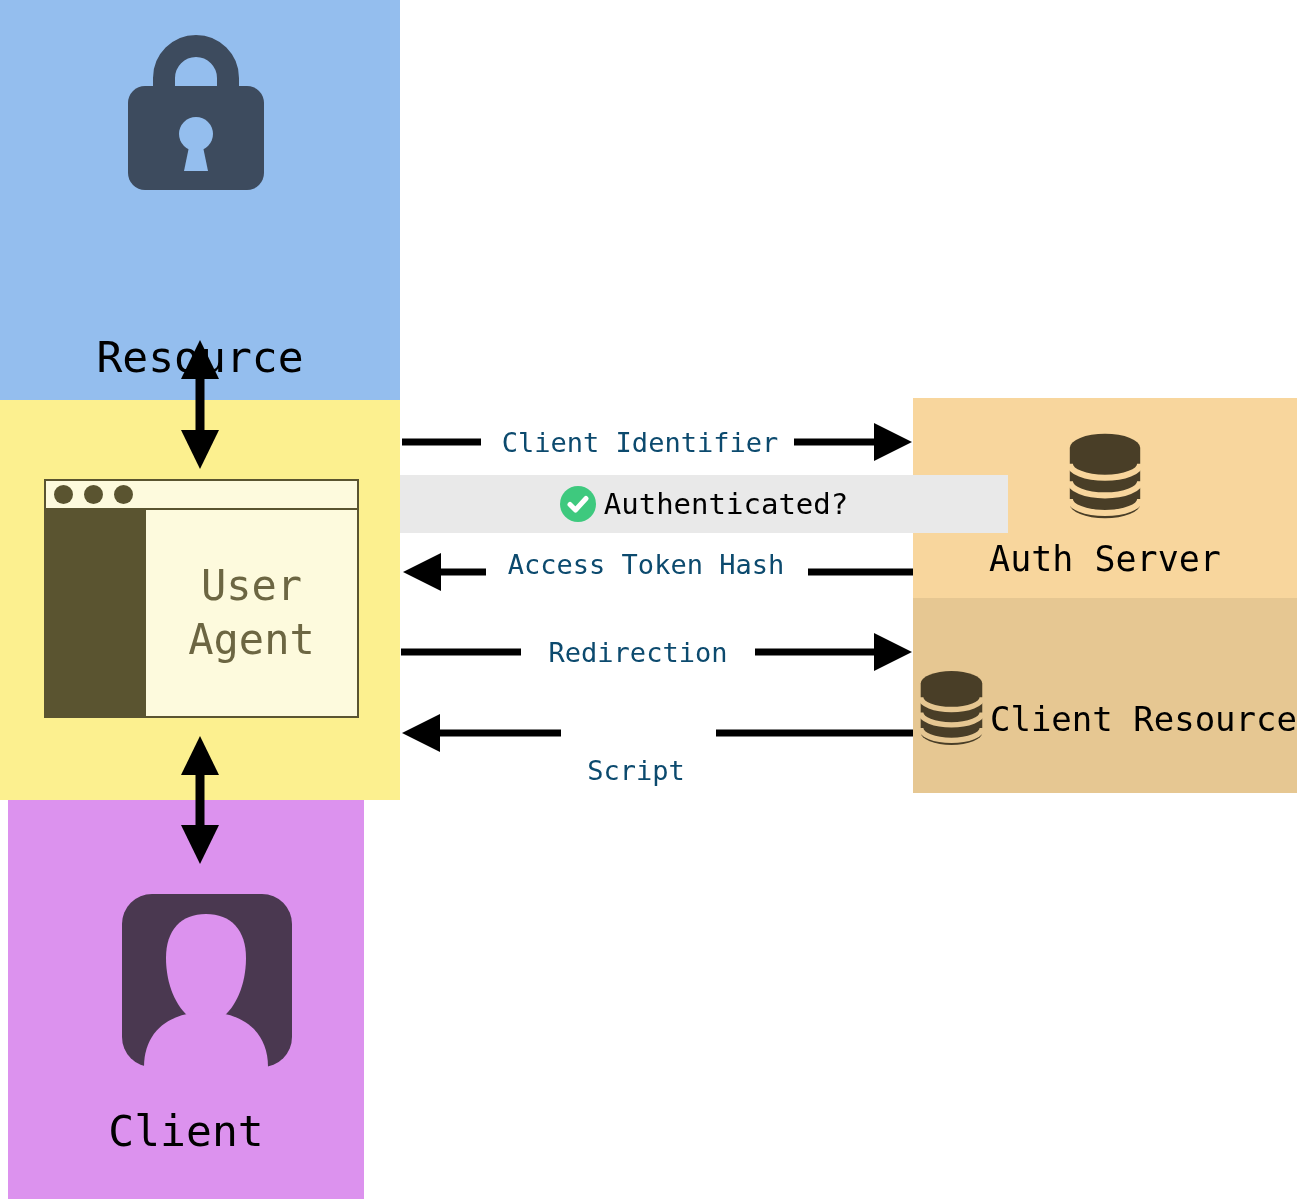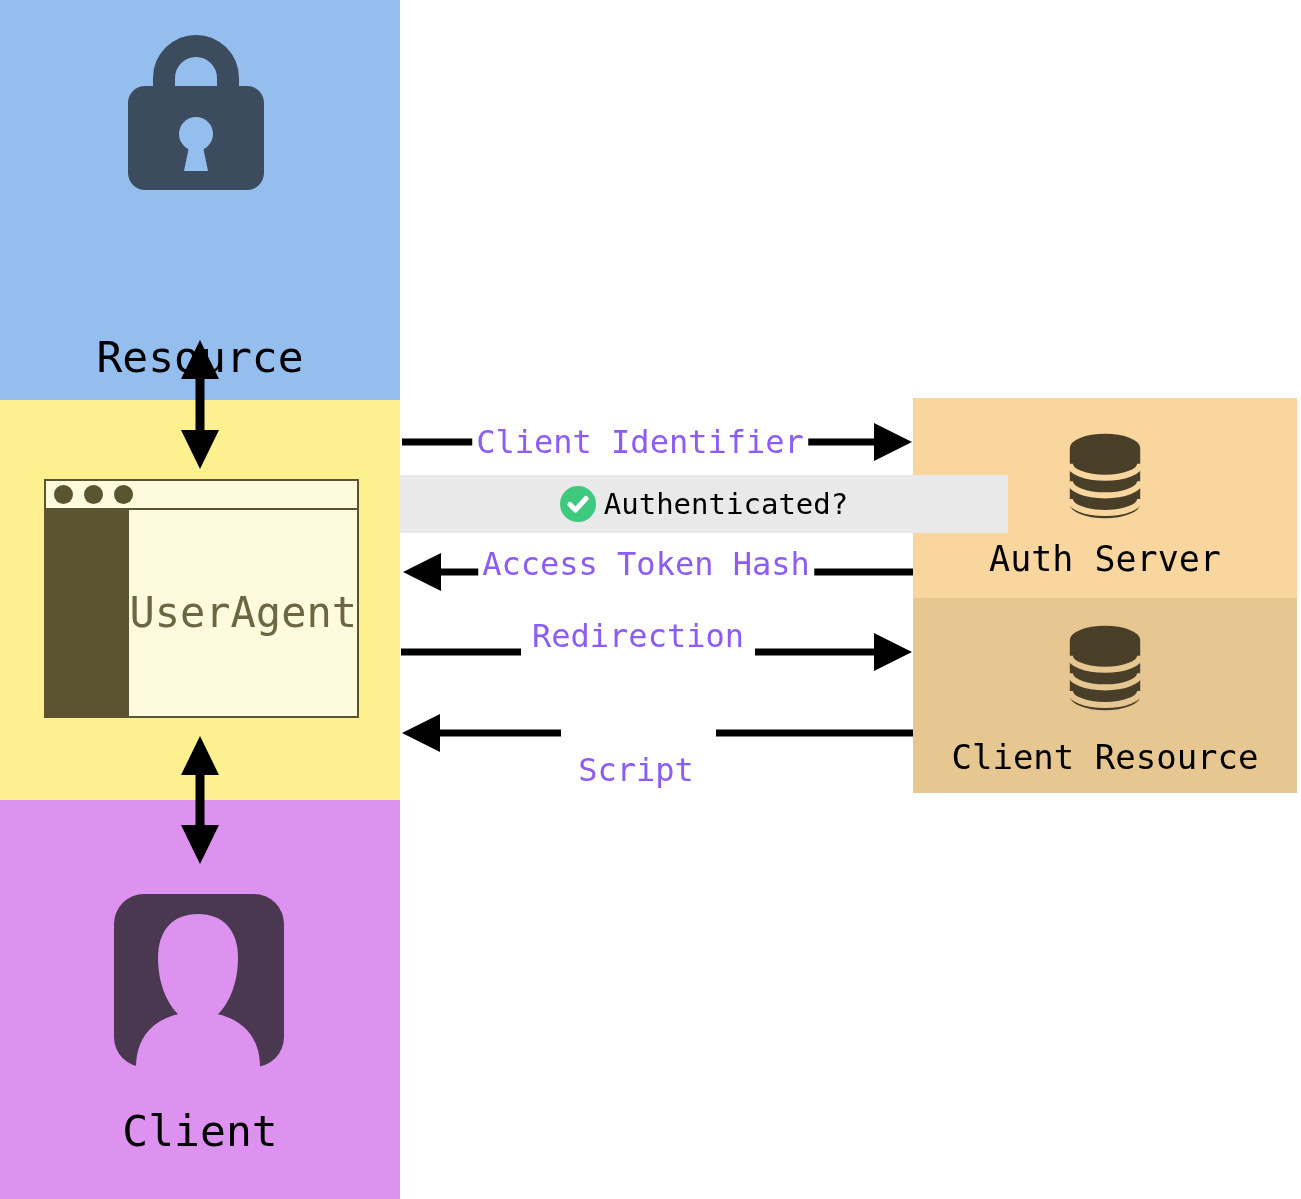--- a/index.html
+++ b/index.html
@@ -10,21 +10,21 @@
     background: #ffffff;
     font-family: "DejaVu Sans Mono", "Liberation Mono", monospace;
     overflow: hidden;
   }
   .abs { position: absolute; }
 
   
   .block { position: absolute; box-sizing: border-box; }
   .block-resource-owner { left: 0; top: 0; width: 400px; height: 400px; background: #94beee; }
   .block-user-agent     { left: 0; top: 400px; width: 400px; height: 400px; background: #fcf08f; }
-  .block-client         { left: 0; top: 800px; width: 400px; height: 399px; background: #dc92ee; }
+  .block-client         { left: 8px; top: 800px; width: 356px; height: 399px; background: #dc92ee; }
 
   .block-label {
     position: absolute;
     width: 100%;
     text-align: center;
     color: #000000;
     font-size: 43px;
     line-height: 54px;
     white-space: pre;
   }
@@ -34,21 +34,21 @@
   
   .block-auth-server {
     left: 913px; top: 398px; width: 384px; height: 200px;
     background: #f8d69d;
     display: flex; flex-direction: column; align-items: center;
     padding-top: 32px;
   }
   .block-client-resource {
     left: 913px; top: 598px; width: 384px; height: 195px;
     background: #e6c792;
-    display: flex; flex-direction: column; align-items: center;
+    display: flex; flex-direction: row; align-items: center;
     padding-top: 24px;
   }
   .server-label { color: #000000; margin-top: 16px; line-height: 42px; white-space: nowrap; }
   .block-auth-server .server-label { font-size: 35px; }
   .block-client-resource .server-label { font-size: 34px; margin-top: 22px; }
 
   
   .auth-band {
     left: 400px; top: 475px; width: 608px; height: 58px;
     background: #e9e9e9;
@@ -70,32 +70,32 @@
     border-bottom: 2px solid #5a5430;
     display: flex; align-items: center;
     padding-left: 8px; gap: 11px;
     box-sizing: border-box;
   }
   .win-dot { width: 19px; height: 19px; border-radius: 50%; background: #5a5430; }
   .win-body { display: flex; height: calc(100% - 29px); }
   .win-sidebar { width: 100px; background: #5a5430; }
   .win-content {
     flex: 1;
-    display: flex; flex-direction: row;
+    display: flex; flex-direction: column;
     align-items: center; justify-content: center;
     color: #6c6642;
     font-size: 42px; line-height: 54px;
   }
 
   
   .msg-label {
     position: absolute;
     transform: translate(-50%, -50%);
-    font-size: 32px;
-    color: #8b5cf6;
+    font-size: 27px;
+    color: #0c4a6e;
     white-space: nowrap;
     background: #ffffff;
     padding: 0 4px;
   }
   #arrows { position: absolute; left: 0; top: 0; pointer-events: none; }
 </style>
 </head>
 <body>
 
 <div id="canvas">
@@ -201,16 +201,16 @@
 
     <g fill="#000000">
       <polygon points="402,733 440,714 440,752"></polygon>
       <line x1="437" y1="733" x2="561" y2="733" stroke="#000000" stroke-width="7"></line>
       <line x1="716" y1="733" x2="913" y2="733" stroke="#000000" stroke-width="7"></line>
     </g>
   </svg>
 
   <div class="msg-label" style="left:640px; top:442px;">Client Identifier</div>
   <div class="msg-label" style="left:646px; top:564px;">Access Token Hash</div>
-  <div class="msg-label" style="left:638px; top:636px;">Redirection</div>
+  <div class="msg-label" style="left:638px; top:652px;">Redirection</div>
   <div class="msg-label" style="left:636px; top:733px;margin-top:37px;">Script</div>
 
 </div>
 
 </body></html>

